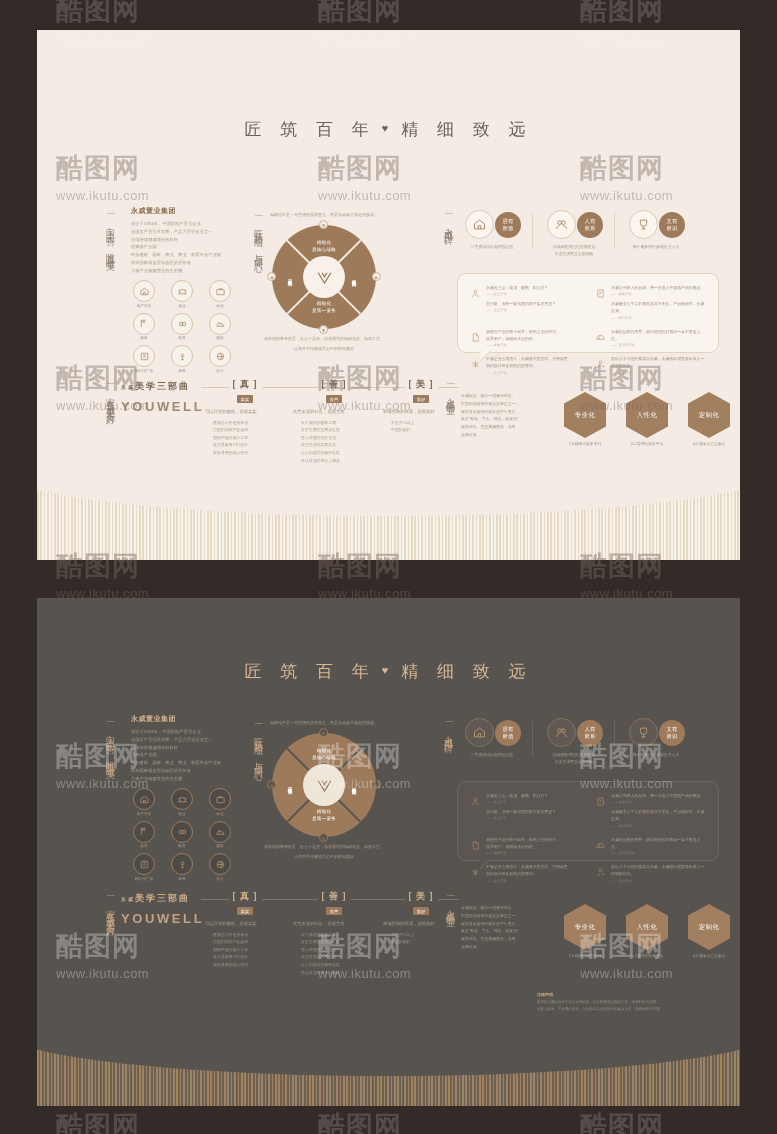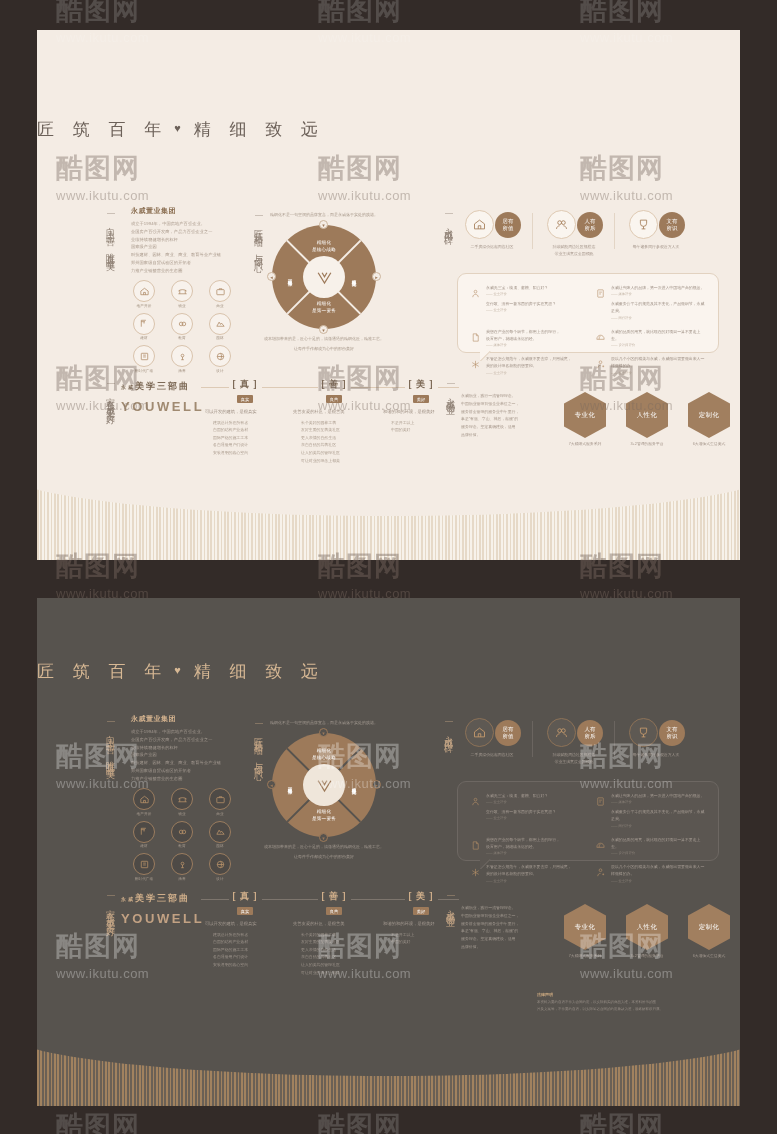--- a/index.html
+++ b/index.html
@@ -21,21 +21,21 @@
 
   
   .board { position:absolute; left:37px; width:703px; }
   .board.light { top:30px; height:530px; background:#f4ece4; }
   .board.dark  { top:598px; height:508px; background:#57534e; }
 
   .inner { position:absolute; inset:0; }
 
   
   .headline {
-    position:absolute; left:0; right:0; text-align:left;
+    position:absolute; left:0; right:0; text-align:center;
     font-size:17px; letter-spacing:7px; font-weight:400;
   }
   .light .headline { top:88px; color:#6c6159; }
   .dark  .headline { top:62px; color:#d7b894; }
   .headline .heart { font-size:11px; margin:0 6px; position:relative; top:-3px; }
 
   
   .vlabel {
     position:absolute; writing-mode:vertical-rl; text-orientation:upright;
     font-size:9px; letter-spacing:3px; line-height:1.5;

